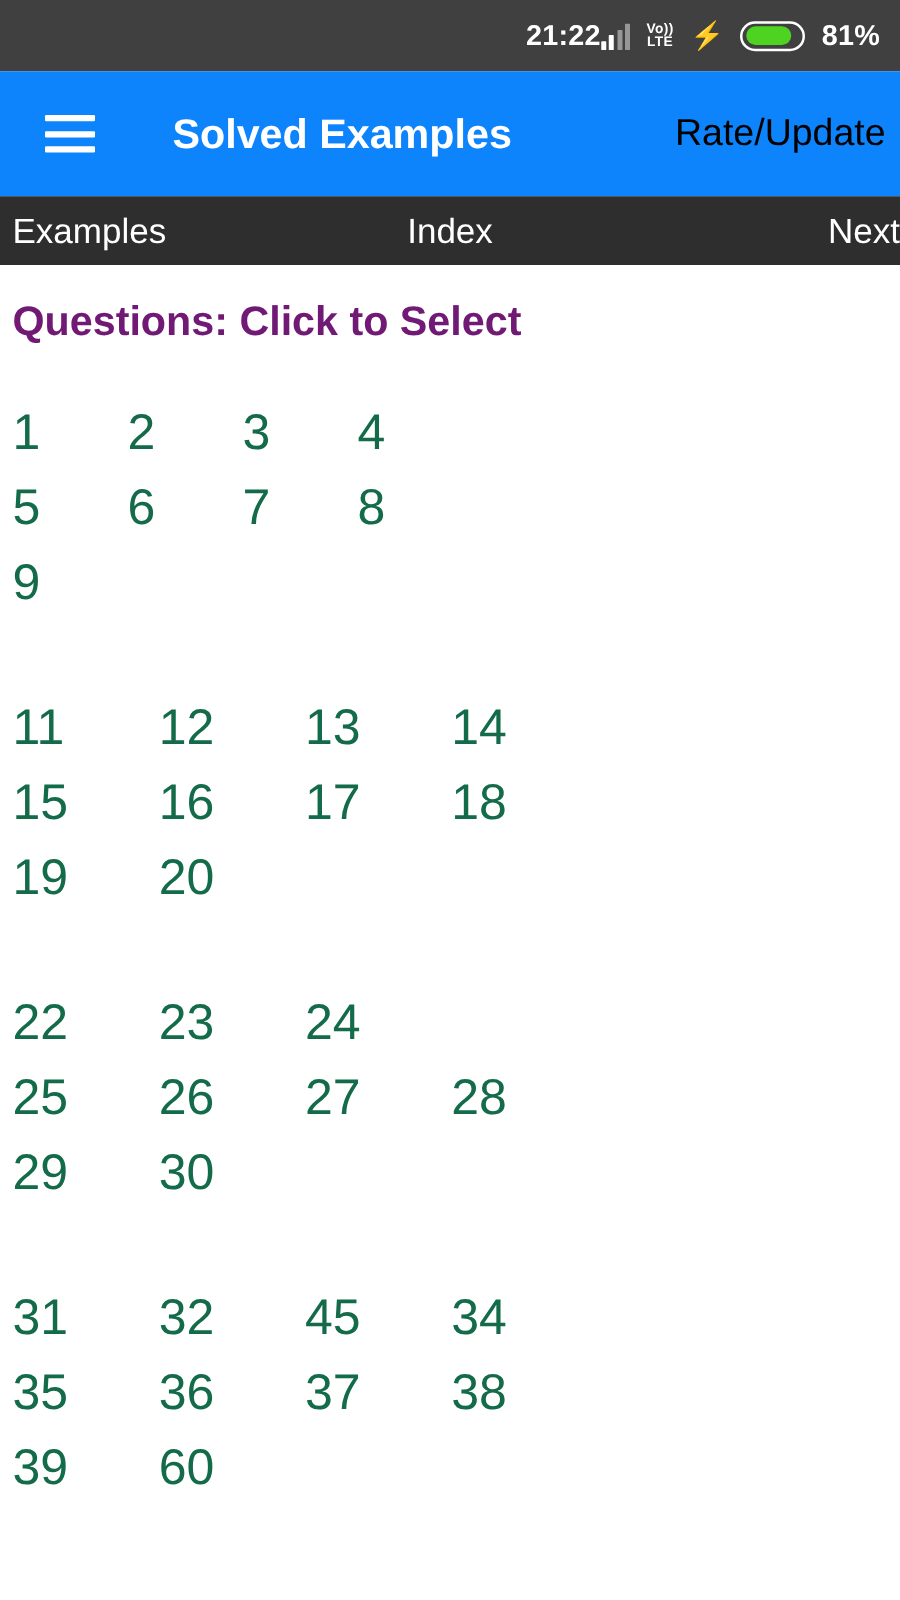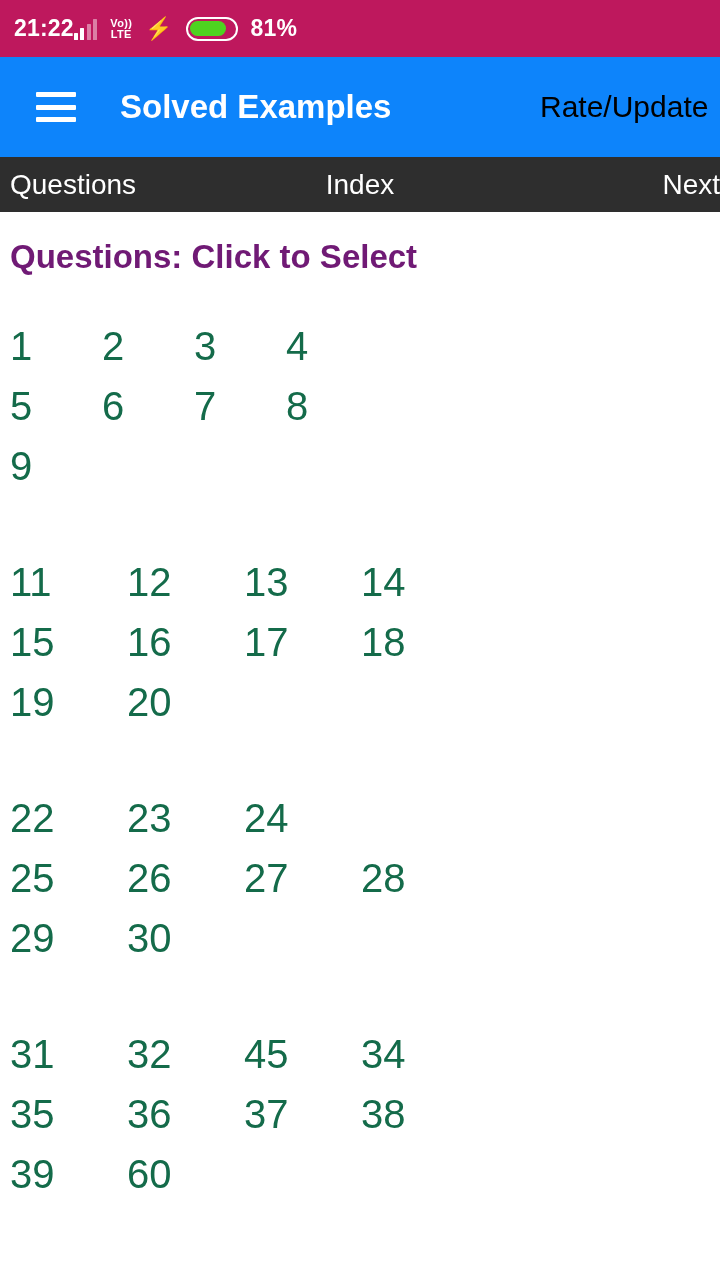--- a/index.html
+++ b/index.html
@@ -11,24 +11,24 @@
     width: 720px;
     height: 1280px;
     overflow: hidden;
     font-family: "Liberation Sans", sans-serif;
     -webkit-font-smoothing: antialiased;
   }
 
   
   .status-bar {
     height: 57px;
-    background: #be185d;
-    display: flex;
-    align-items: center;
-    justify-content: flex-start;
+    background: #404040;
+    display: flex;
+    align-items: center;
+    justify-content: flex-end;
     padding: 0 16px 0 14px;
     box-sizing: border-box;
   }
   .status-time {
     color: #ffffff;
     font-size: 23px;
     font-weight: bold;
     letter-spacing: 0.2px;
   }
   .status-right {
@@ -110,21 +110,21 @@
   .menu-icon span {
     display: block;
     height: 5px;
     background: #ffffff;
     border-radius: 1px;
   }
   .app-title {
     color: #ffffff;
     font-size: 33px;
     font-weight: bold;
-    margin-left: 44px;
+    margin-left: 62px;
     white-space: nowrap;
   }
   .app-action {
     color: #000000;
     font-size: 30px;
     position: absolute;
     left: 540px;
     top: 50%;
     transform: translateY(-50%);
     white-space: nowrap;
@@ -210,21 +210,21 @@
   <div class="menu-icon">
     <span></span>
       <span></span>
       <span></span>
   </div>
   <div class="app-title">Solved Examples</div>
   <div class="app-action">Rate/Update</div>
 </div>
 
 <div class="nav-bar">
-  <div class="nav-item nav-prev">Questions</div>
+  <div class="nav-item nav-prev">Examples</div>
   <div class="nav-item nav-index">Index</div>
   <div class="nav-item nav-next">Next</div>
 </div>
 
 <div class="content">
   <h1 class="page-heading">Questions: Click to Select</h1>
   <div id="question-groups">
       <div class="q-group">
         <div class="q-row">
           <a class="q-link narrow">1</a>

